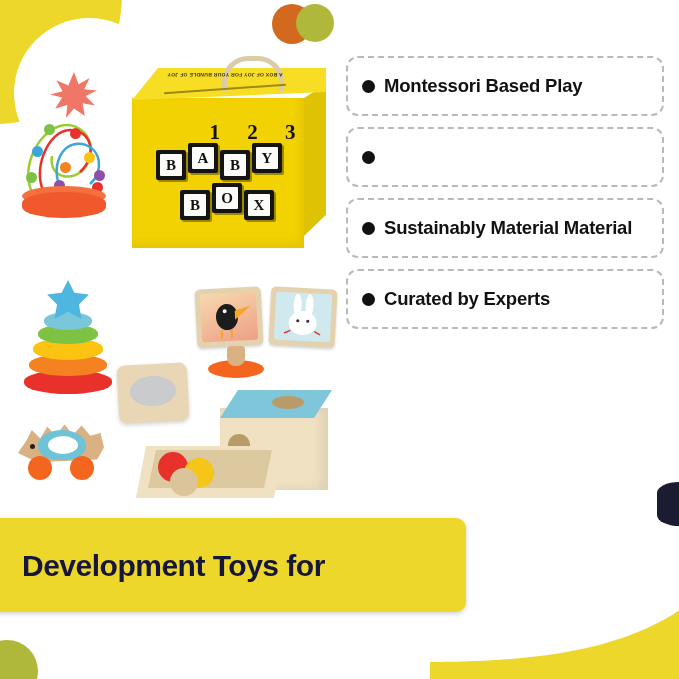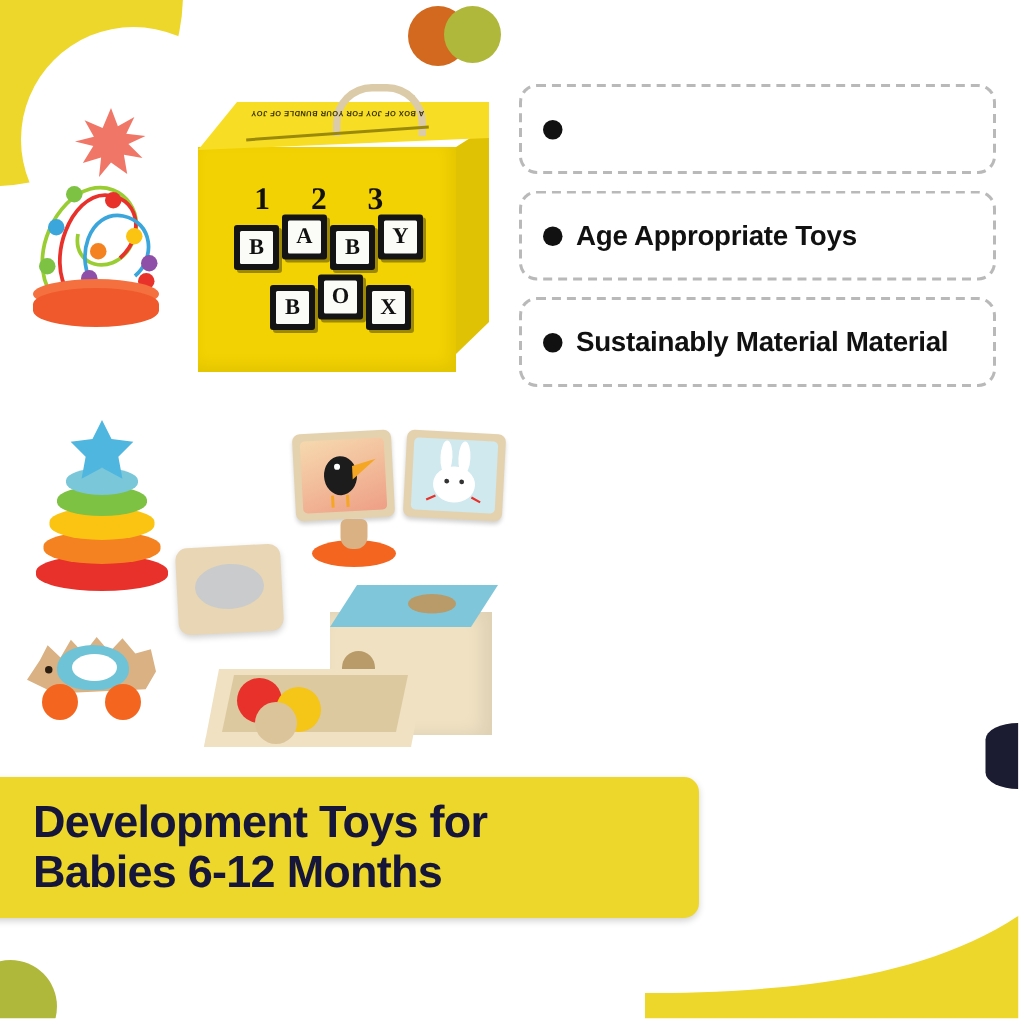--- a/index.html
+++ b/index.html
@@ -37,21 +37,21 @@
      clip-path:polygon(0 14px,100% 0,100% 86%,0 100%);}
   .bb-top{position:absolute;left:14px;top:8px;width:194px;height:40px;background:#F7DE24;
      clip-path:polygon(0 32px,26px 0,194px 0,194px 24px);}
   .bb-lidline{position:absolute;left:46px;top:28px;width:122px;height:2px;background:#9b8a09;transform:rotate(-4deg);}
   .bb-handle{position:absolute;left:104px;top:-4px;width:52px;height:30px;border:5px solid #DCCBA8;
      border-bottom:none;border-radius:26px 26px 0 0;}
   .bb-lidtext{position:absolute;left:44px;top:12px;width:126px;text-align:center;
      font-size:5px;font-weight:700;color:#3a3205;letter-spacing:.3px;line-height:6px;
      transform:rotate(180deg) skewX(-4deg);}
   .bb-numbers{position:absolute;left:14px;top:60px;width:172px;text-align:center;
-     font:700 21px "Liberation Serif",serif;color:#12110a;letter-spacing:11px;}
+     font:700 21px "Liberation Serif",serif;color:#12110a;letter-spacing:11px;padding-left:40px;}
   .blockrow{position:absolute;display:flex;gap:2px;}
   #bb-row1{left:38px;top:90px;}
   #bb-row2{left:62px;top:130px;}
   .blk{width:30px;height:30px;background:#141414;border-radius:2px;
     display:flex;align-items:center;justify-content:center;
     box-shadow:2px 2px 0 rgba(0,0,0,.35);}
   .blk i{display:flex;align-items:center;justify-content:center;
     width:22px;height:22px;background:#fbfbf8;border-radius:1px;
     font:700 15px "Liberation Serif",serif;color:#111;font-style:normal;}
   .blk.up{transform:translateY(-7px);}
@@ -279,31 +279,34 @@
       <div class="ball" style="left:22px;top:66px;width:30px;height:30px;background:#E8312A;"></div>
       <div class="ball" style="left:48px;top:72px;width:30px;height:30px;background:#F5C518;"></div>
       <div class="ball" style="left:34px;top:82px;width:28px;height:28px;background:#DCC49A;"></div>
     </div>
 
   </div>
 
   <div class="features">
     <div class="feature">
       <span class="bullet"></span>
+      <span class="ftext">Montessori Based Play</span>
     </div>
     <div class="feature">
       <span class="bullet"></span>
-      <span class="ftext">Age Appropriate Toys</span>
     </div>
     <div class="feature">
       <span class="bullet"></span>
       <span class="ftext">Sustainably Material Material</span>
     </div>
+    <div class="feature">
+      <span class="bullet"></span>
+      <span class="ftext">Curated by Experts</span>
+    </div>
   </div>
 
   <div id="banner">
     <div class="btext">
       <div>Development Toys for</div>
-      <div>Babies 6-12 Months</div>
     </div>
   </div>
 
 </div>
 
 </body></html>

